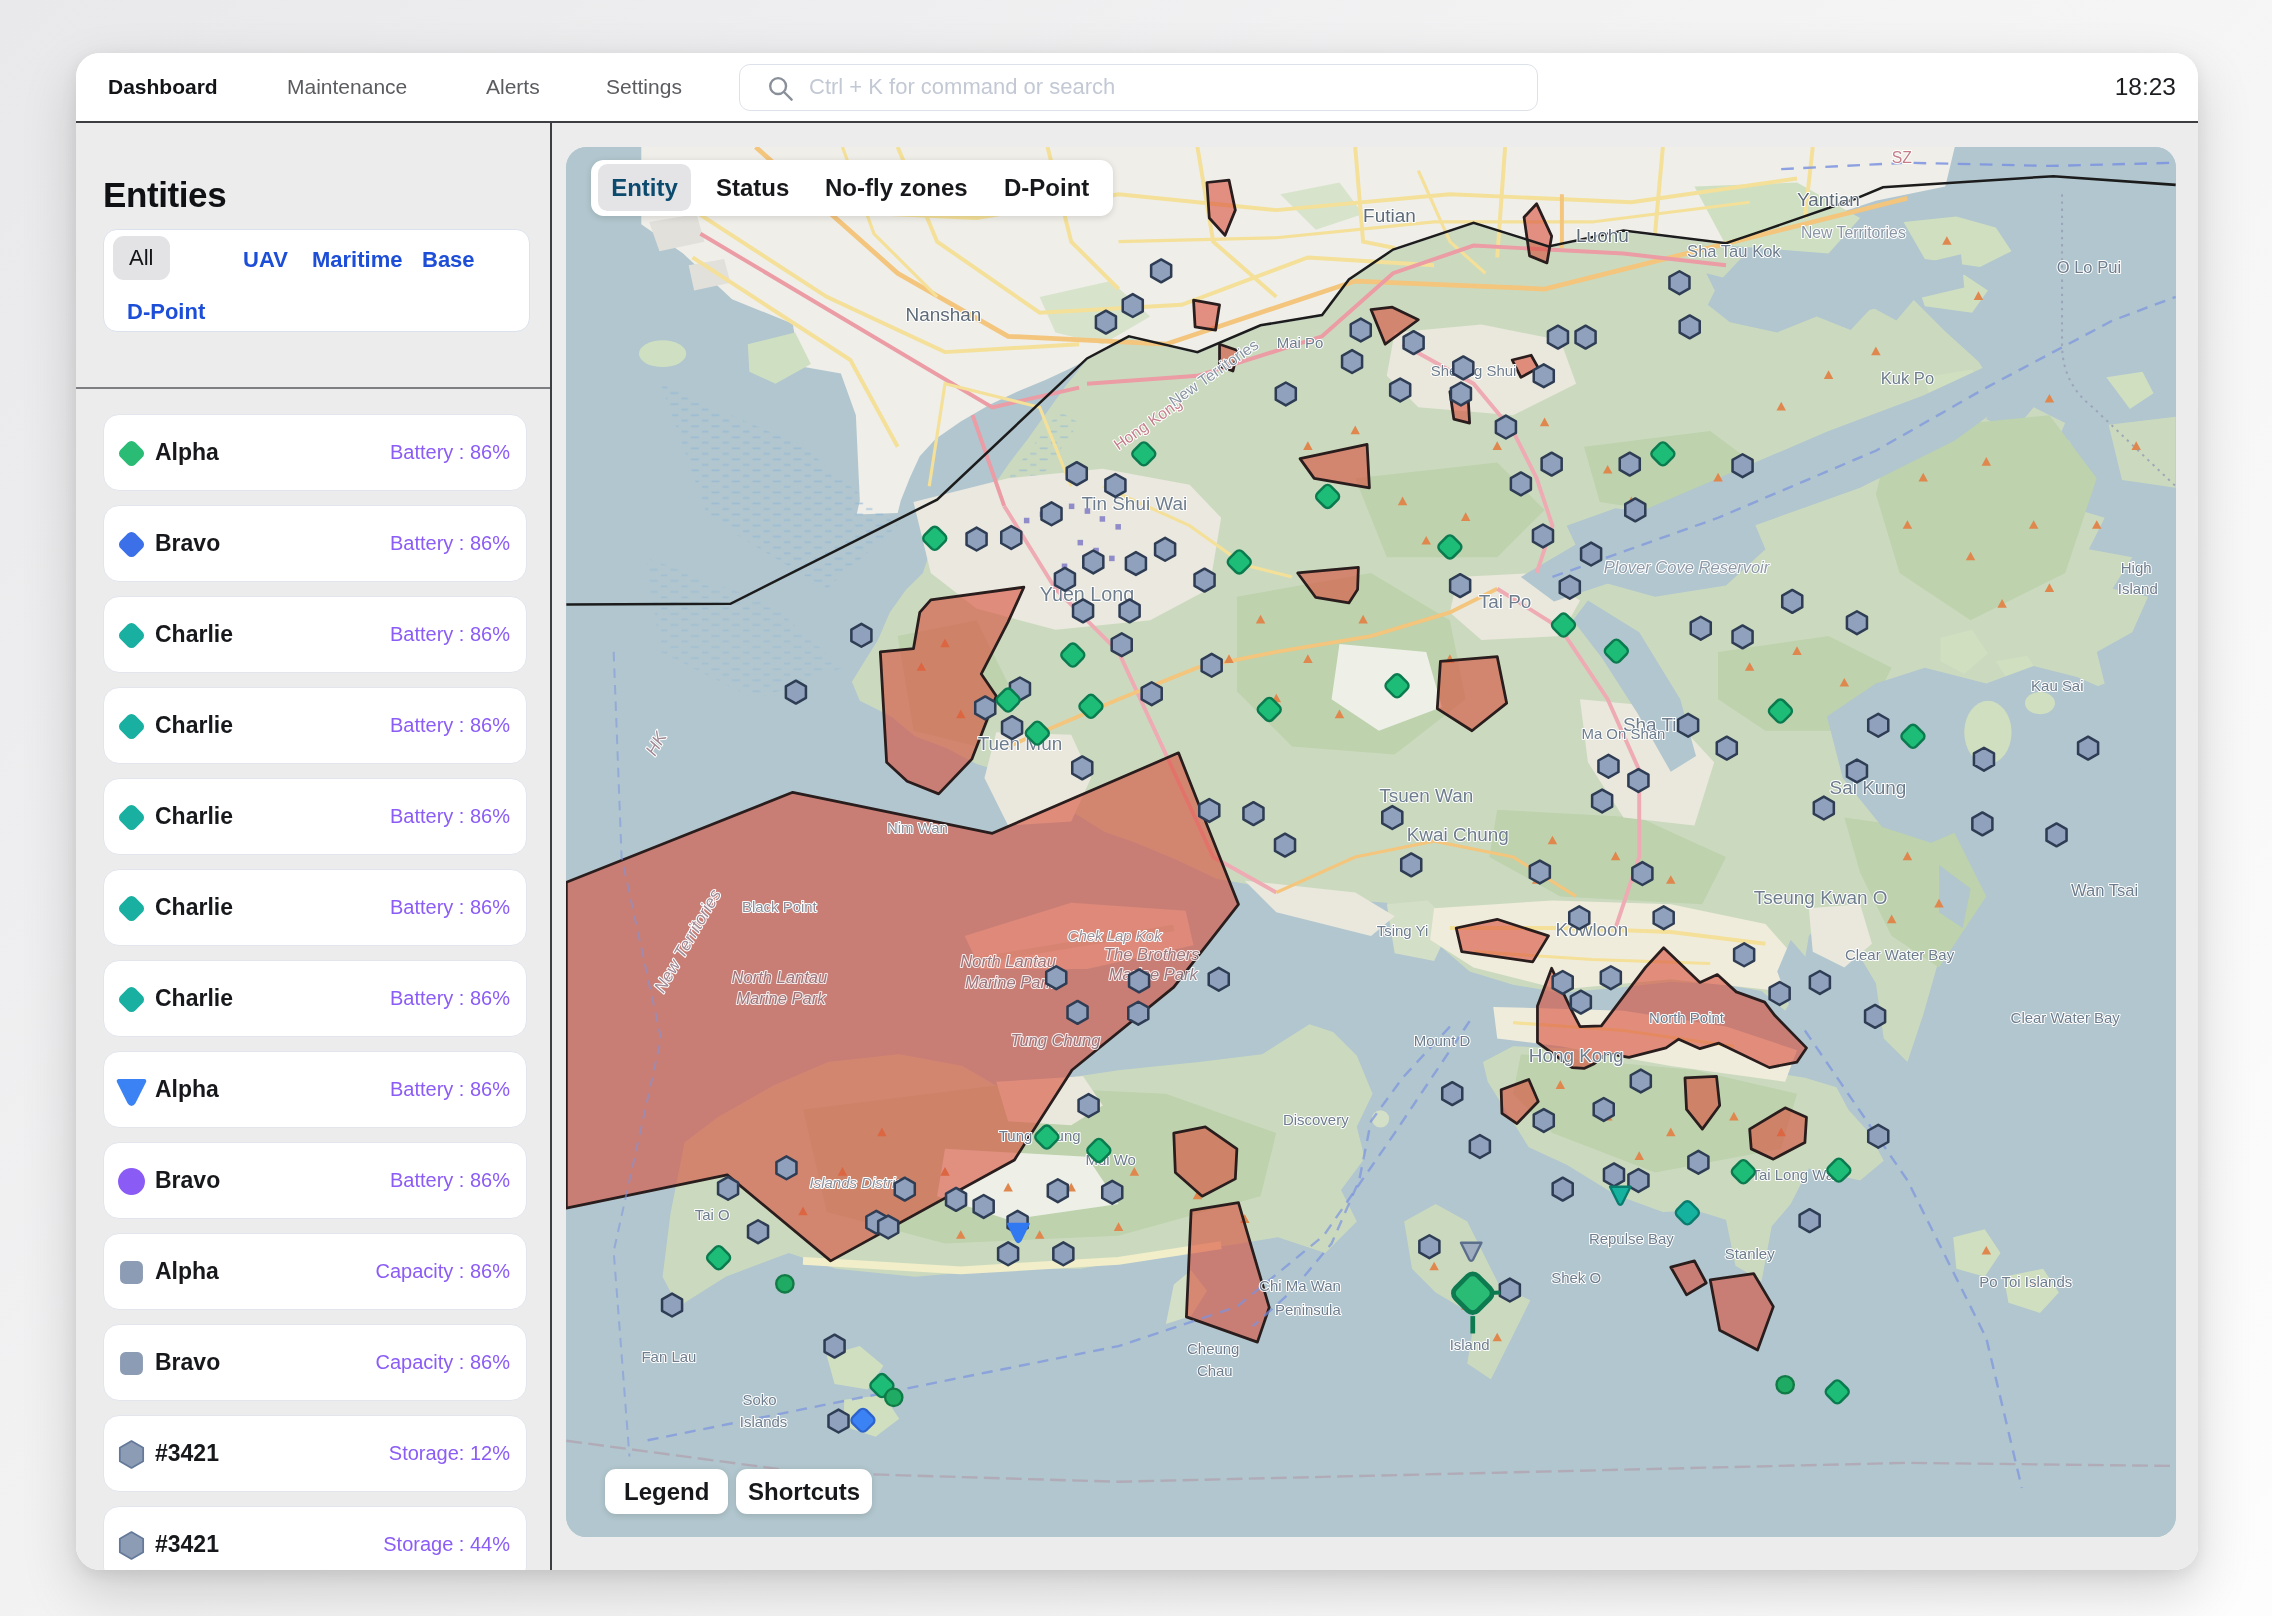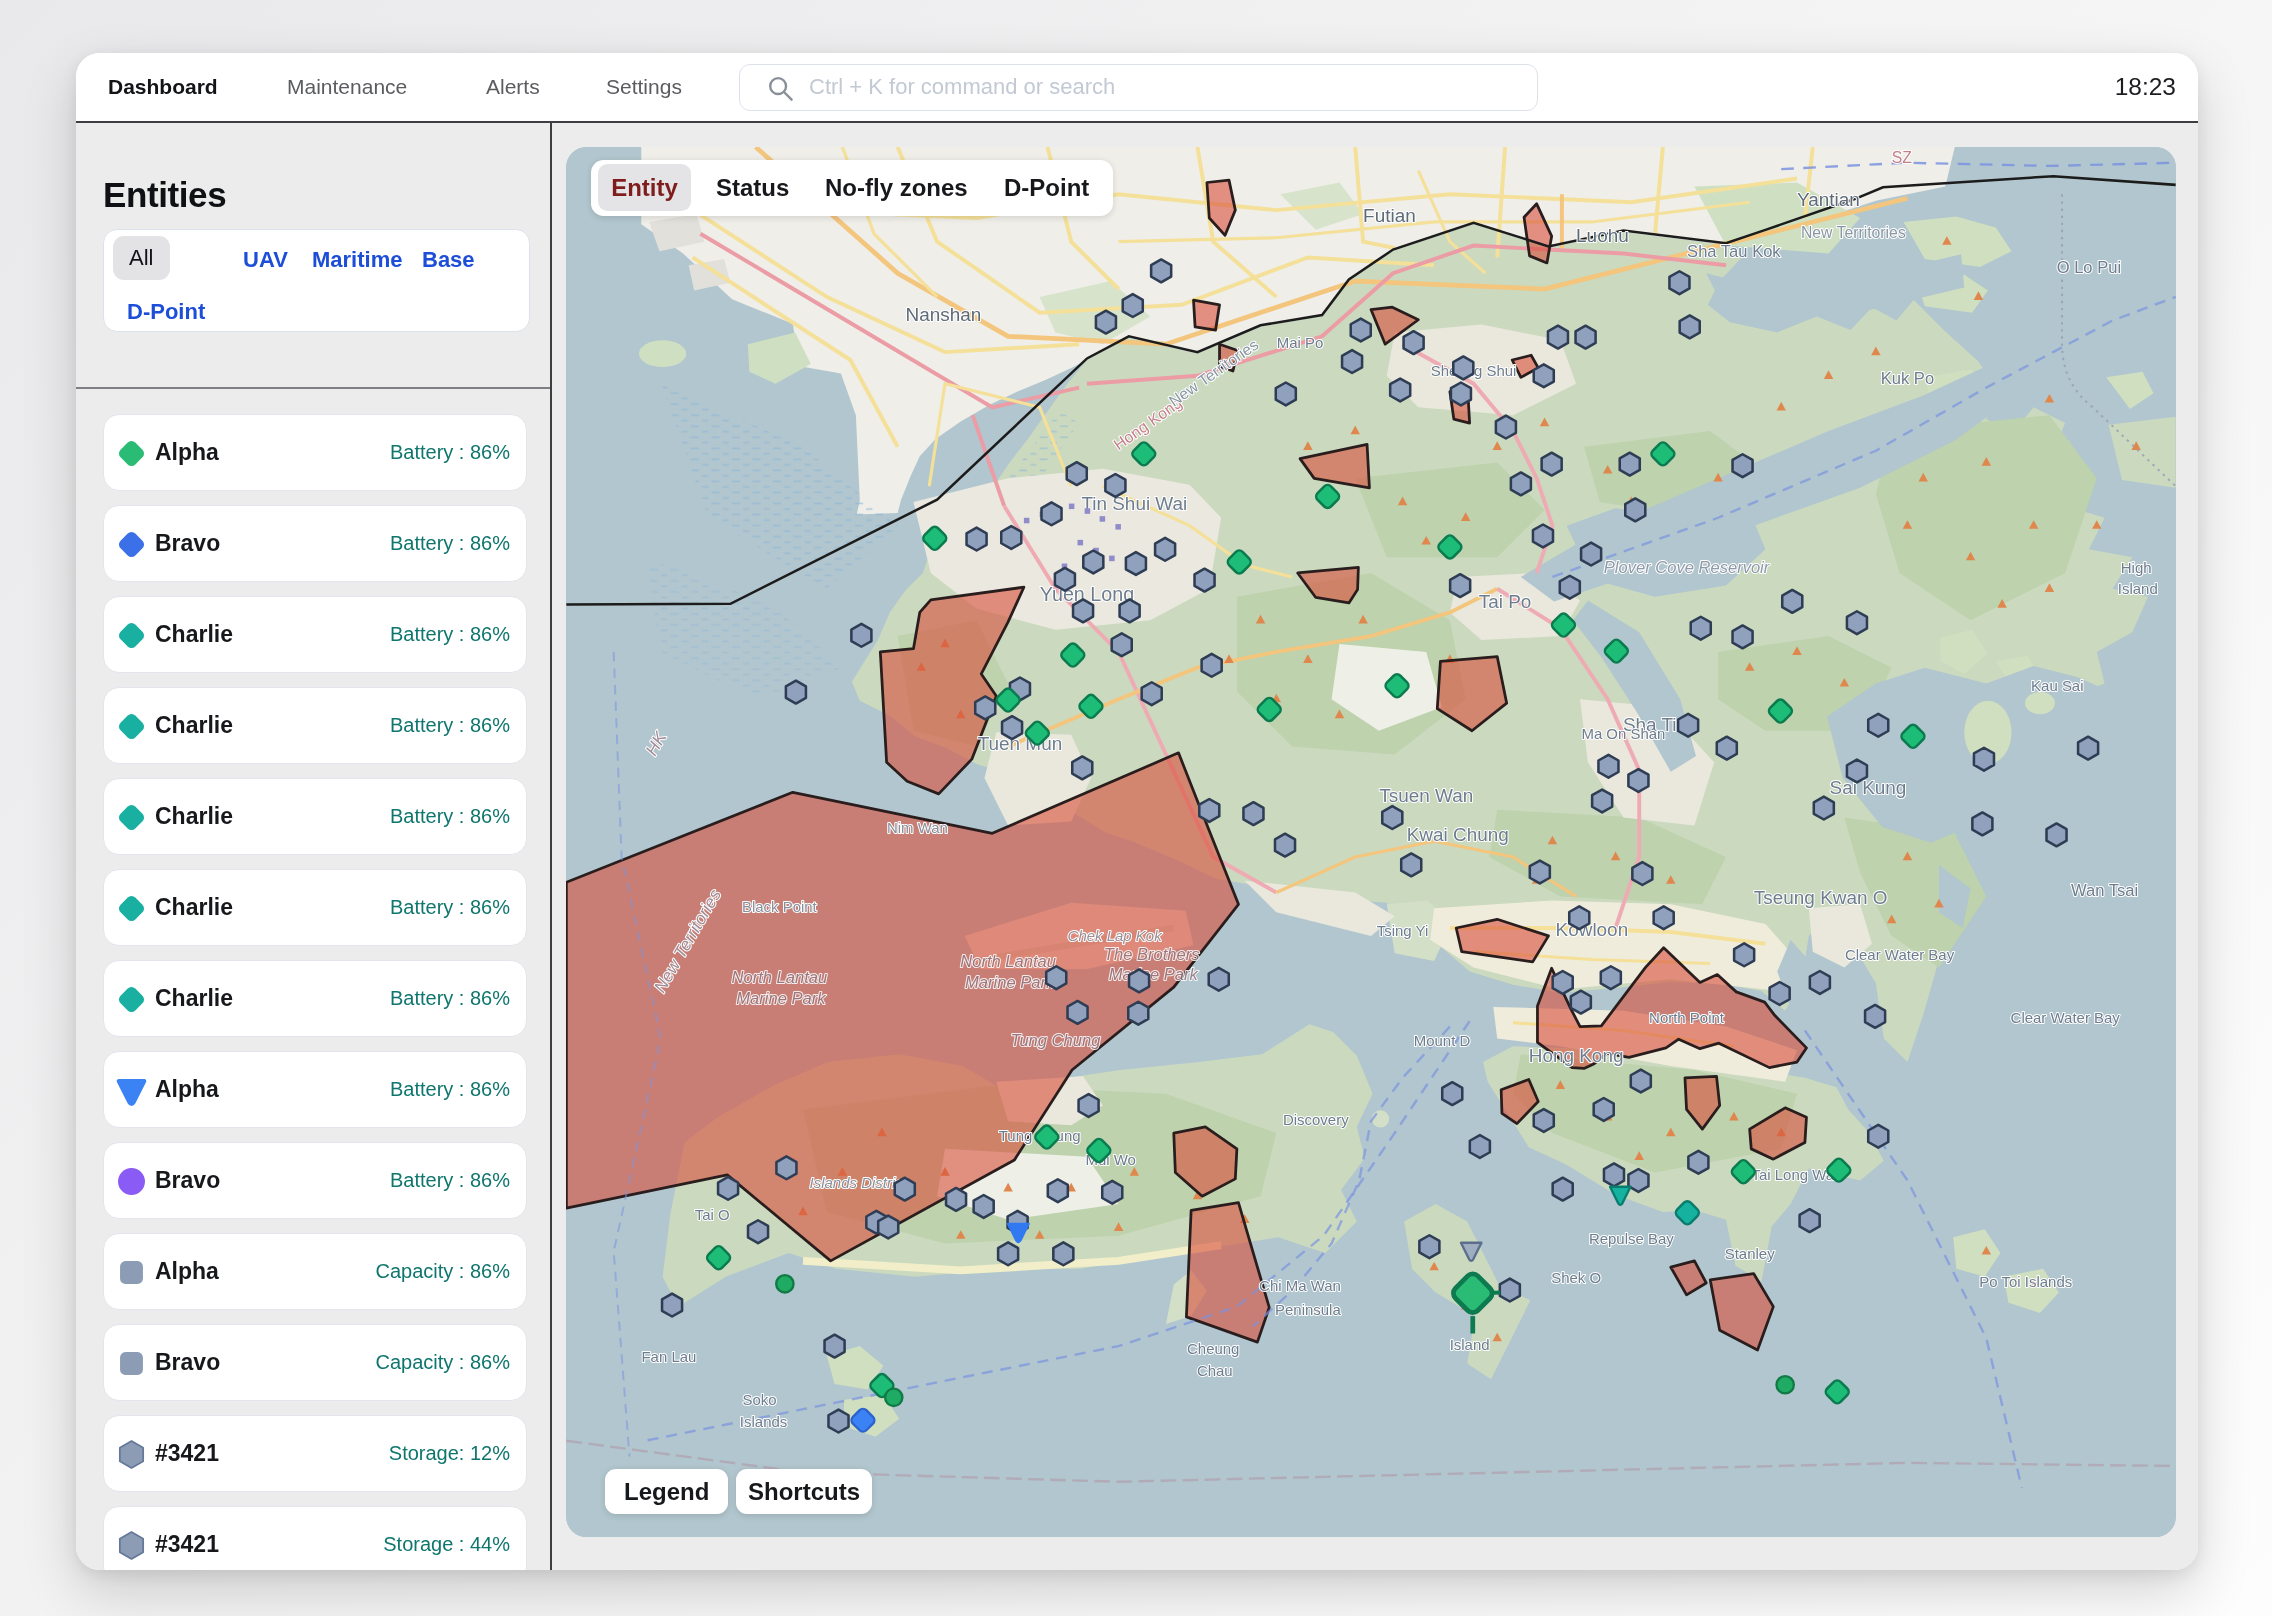--- a/index.html
+++ b/index.html
@@ -23,21 +23,21 @@
   .side { position:absolute; left:0; top:0; width:474px; height:1447px; }
   .side h1 { position:absolute; left:27px; top:52px; font-size:35px; font-weight:700; color:#101114; letter-spacing:-0.4px; }
   .filtercard { position:absolute; left:27px; top:106px; width:427px; height:103px; background:#fff; border:1.6px solid #dce2eb; border-radius:14px; }
   .chip { position:absolute; left:8.7px; top:5.5px; width:57px; height:44px; background:#e3e3e6; border-radius:11px; text-align:center; line-height:44px; font-size:22px; font-weight:500; color:#131417;}
   .fl { position:absolute; font-size:22px; font-weight:700; color:#1d4ed8; }
   .sep { position:absolute; left:0px; top:264px; width:474px; height:1.6px; background:#7e7f83; }
   .cards { position:absolute; left:27px; top:291px; width:424px; }
   .card { position:relative; width:424px; height:77px; background:#fff; border:1.6px solid #e2e5ec; border-radius:16px; margin-bottom:14px; }
   .card .ic { position:absolute; left:9.5px; top:21px; width:35px; height:35px; }
   .card .nm { position:absolute; left:51px; top:0; height:74px; line-height:74px; font-size:23px; font-weight:700; color:#17181b; }
-  .card .vl { position:absolute; right:16px; top:0; height:74px; line-height:74px; font-size:20px; color:#0f766e; }
+  .card .vl { position:absolute; right:16px; top:0; height:74px; line-height:74px; font-size:20px; color:#8b5cf6; }
   .maparea { position:absolute; left:490px; top:24px; width:1610px; height:1390px; border-radius:20.5px; overflow:hidden; background:#b1c6ce; }
 </style>
 </head>
 <body>
 <div class="window">
   <div class="navbar">
     <div class="nav-item active" style="left:32px;">Dashboard</div>
     <div class="nav-item" style="left:211px;">Maintenance</div>
     <div class="nav-item" style="left:410px;">Alerts</div>
     <div class="nav-item" style="left:530px;">Settings</div>
@@ -615,21 +615,21 @@
         <use href="#tri" x="1147" y="1399" fill="#9fadc0" stroke="#5b6f8c" stroke-width="3"></use>
         <use href="#tri" x="1336" y="1328" fill="#16b2a0" stroke="#0a7c6e" stroke-width="3"></use>
         <path d="M1149,1482 L1149,1504" stroke="#0d7a50" stroke-width="6"></path>
         <path d="M1163,1453 L1184,1452" stroke="#0d7a50" stroke-width="5"></path>
         <g transform="translate(1149,1453)">
               <rect x="-20" y="-20" width="40" height="40" rx="9" transform="rotate(45)" fill="#2abc75" stroke="#0d7a50" stroke-width="6"></rect>
             </g>
         </g>
       </svg>
       <div style="position:absolute; left:25px; top:12.6px; width:522px; height:56px; background:#fff; border-radius:12.6px; box-shadow:0 1.6px 6.3px rgba(0,0,0,0.12);">
-        <div style="position:absolute; left:7px; top:4.7px; width:93px; height:47px; background:#e4e4e7; border-radius:9.5px; text-align:center; line-height:47px; font-size:24px; font-weight:600; color:#7f1d1d;">Entity</div>
+        <div style="position:absolute; left:7px; top:4.7px; width:93px; height:47px; background:#e4e4e7; border-radius:9.5px; text-align:center; line-height:47px; font-size:24px; font-weight:600; color:#0c4a6e;">Entity</div>
         <div style="position:absolute; left:125px; top:0; line-height:56px; font-size:24px; font-weight:600; color:#17181b;">Status</div>
         <div style="position:absolute; left:234px; top:0; line-height:56px; font-size:24px; font-weight:600; color:#17181b;">No-fly zones</div>
         <div style="position:absolute; left:413px; top:0; line-height:56px; font-size:24px; font-weight:600; color:#17181b;">D-Point</div>
       </div>
       <div style="position:absolute; left:39px; top:1322px; height:45px; padding:0 19px; background:#fff; border-radius:11px; box-shadow:0 1.6px 6.3px rgba(0,0,0,0.12); line-height:45px; font-size:24px; font-weight:600; color:#17181b;">Legend</div>
       <div style="position:absolute; left:170px; top:1322px; height:45px; padding:0 12px; background:#fff; border-radius:11px; box-shadow:0 1.6px 6.3px rgba(0,0,0,0.12); line-height:45px; font-size:24px; font-weight:600; color:#17181b;">Shortcuts</div>
     </div>
   </div>
 </div>
 

